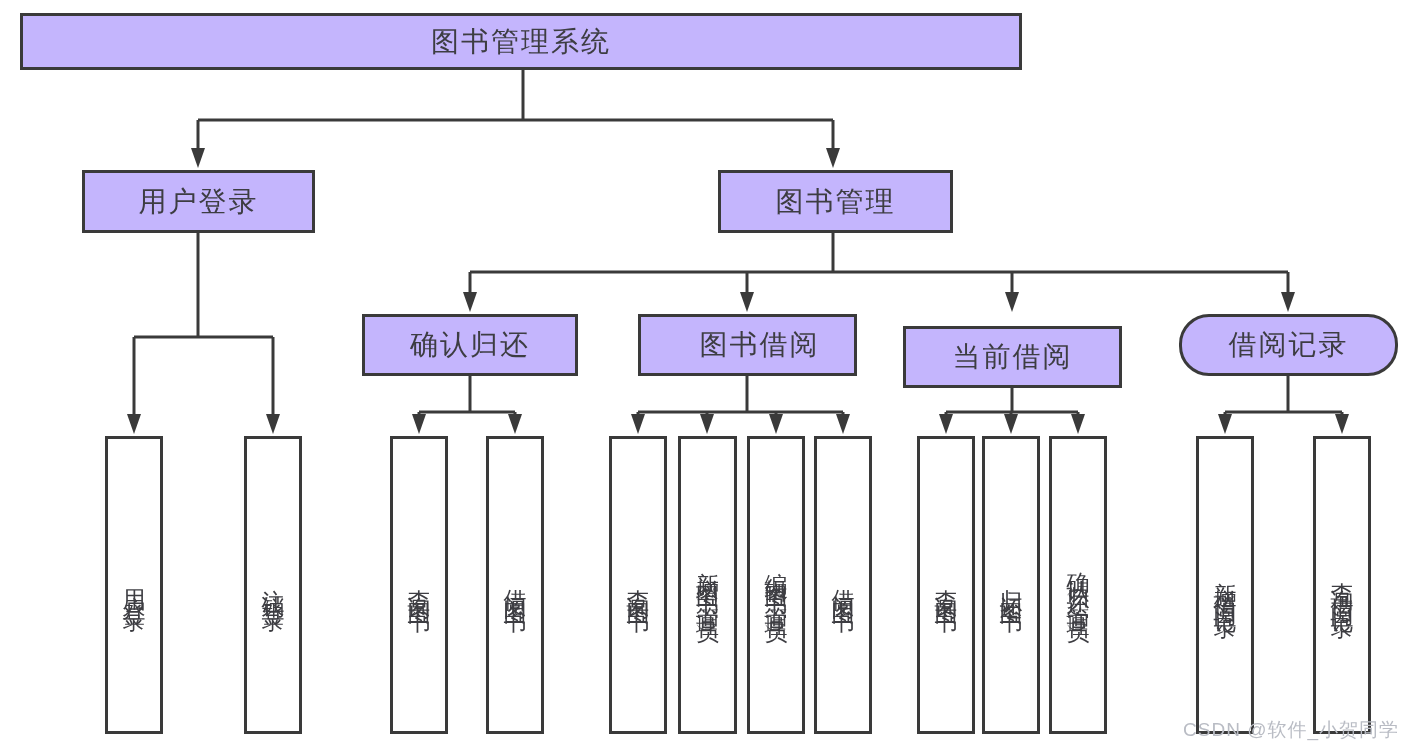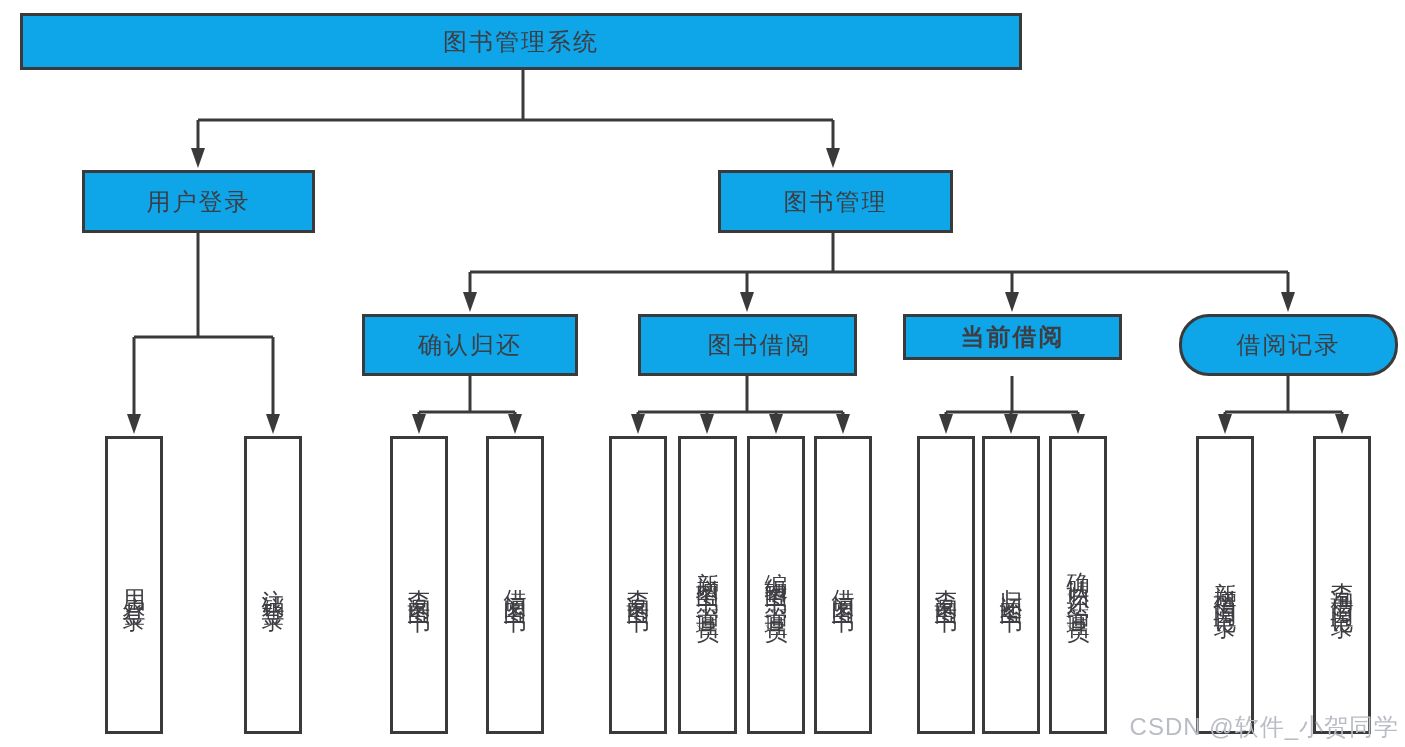--- a/index.html
+++ b/index.html
@@ -14,25 +14,25 @@
   }
   .connectors {
     position: absolute;
     left: 0; top: 0;
     width: 1405px; height: 747px;
   }
   .node {
     position: absolute;
     box-sizing: border-box;
     border: 3px solid #3a3a3a;
-    background: #0ea5e9;
+    background: #c4b5fd;
     display: flex;
     align-items: center;
     justify-content: center;
-    font-size: 24px;
+    font-size: 28px;
     letter-spacing: 2px;
     white-space: nowrap;
   }
   .vnode {
     position: absolute;
     box-sizing: border-box;
     border: 3px solid #3a3a3a;
     background: #ffffff;
     width: 58px;
     top: 436px;
@@ -45,32 +45,32 @@
   .vnode .vtext {
     writing-mode: vertical-rl;
     letter-spacing: 7px;
     line-height: 1;
     white-space: nowrap;
   }
   .watermark {
     position: absolute;
     right: 6px;
     bottom: 4px;
-    font-size: 24px;
+    font-size: 19px;
     letter-spacing: 1px;
     color: #b9bcc4;
     white-space: nowrap;
   }
   
   .n-root   { left: 20px;   top: 13px;  width: 1002px; height: 57px; }
   .n-login  { left: 82px;   top: 170px; width: 233px;  height: 63px; }
   .n-mgmt   { left: 718px;  top: 170px; width: 235px;  height: 63px; }
   .n-rec    { left: 362px;  top: 314px; width: 216px;  height: 62px; }
   .n-borrow { left: 638px;  top: 314px; width: 219px;  height: 62px; padding-left: 24px; }
-  .n-cur    { left: 903px;  top: 314px; width: 219px;  height: 46px; font-weight: bold; }
+  .n-cur    { left: 903px;  top: 326px; width: 219px;  height: 62px; }
   .n-hist   { left: 1179px; top: 314px; width: 219px;  height: 62px; border-radius: 30px; }
   
   .v-userlogin  { left: 105px; }
   .v-logout     { left: 244px; }
   .v-query1     { left: 390px; }
   .v-borrow1    { left: 486px; }
   .v-query2     { left: 609px; }
   .v-add        { left: 678px; width: 59px; }
   .v-edit       { left: 747px; }
   .v-borrow2    { left: 814px; }

